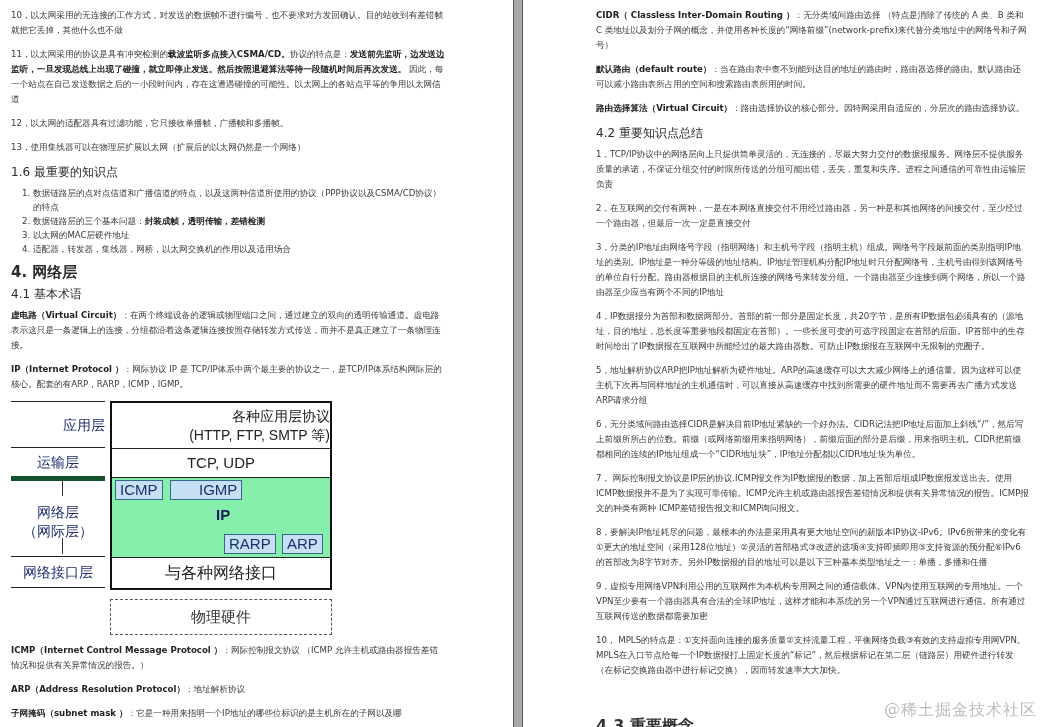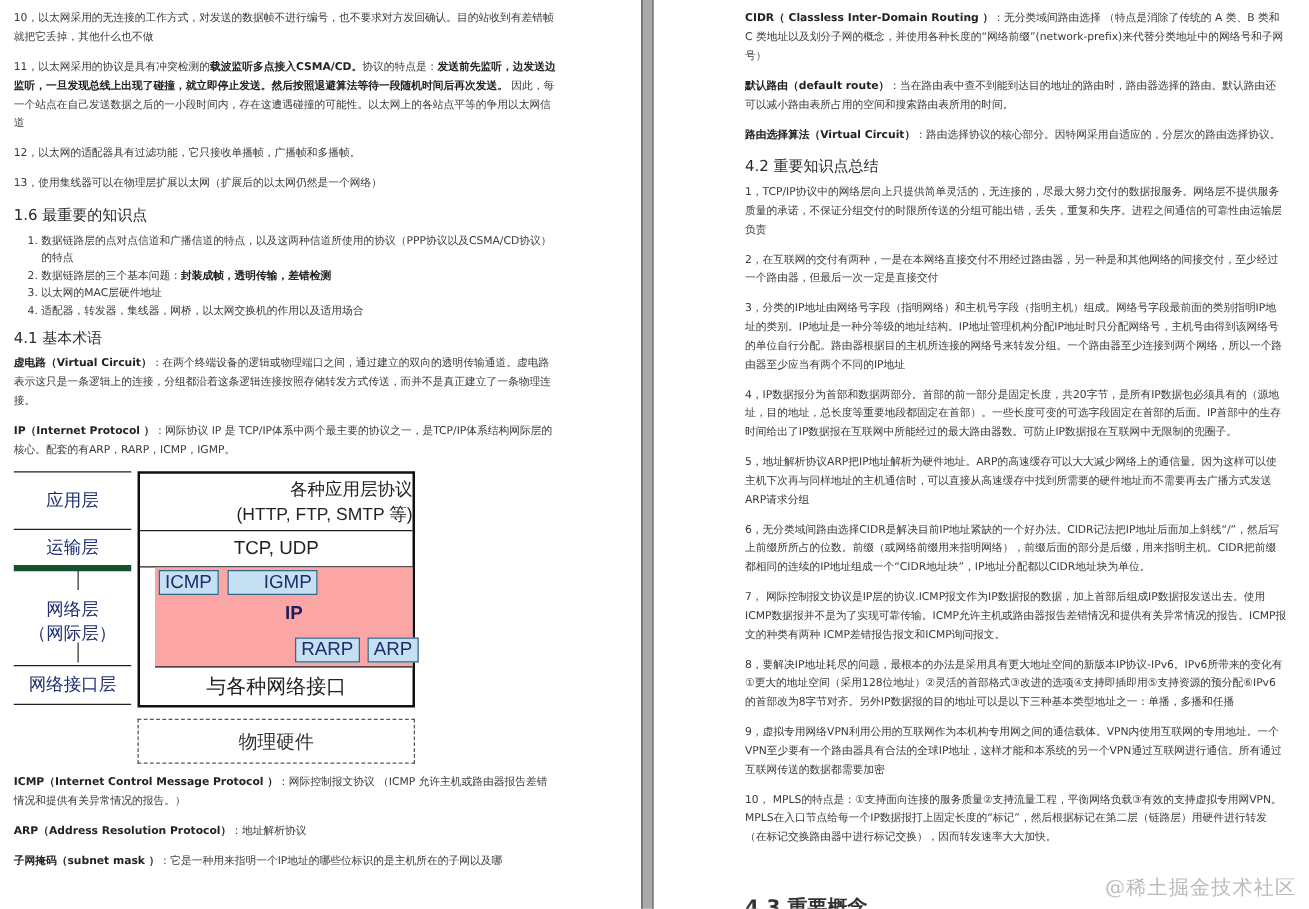--- a/index.html
+++ b/index.html
@@ -27,21 +27,21 @@
   ol { margin: 0 0 6px 0; padding-left: 22px; }
   ol li { font-size: 8.6px; line-height: 14px; color: #3a3a3a; }
 
   
   .diagram { position: relative; width: 330px; height: 234px; margin: 0 0 8px 0; }
   .lbl-col { position: absolute; left: 0; top: 0; width: 96px; }
   .lbl { position: absolute; left: 0; width: 94px; text-align: center; color: #1f2e6e; font-size: 14px; border-top: 1px solid #222; }
   .stack { position: absolute; left: 99px; top: 0; width: 222px; border: 2px solid #111; box-sizing: border-box; }
   .row { position: relative; border-bottom: 1px solid #222; text-align: center; color: #222; box-sizing: border-box; }
   .row:last-child { border-bottom: none; }
-  .ip-row { background: #fca5a5; margin-left: 12px; }
+  .ip-row { background: #86efac; }
   .proto { position: absolute; background: #c5e0f2; border: 1px solid #36668a; color: #1d2f6b; font-size: 15px; line-height: 18px; padding: 0 4px; font-family: "Liberation Sans", sans-serif; }
   .ip-lbl { position: absolute; left: 104px; top: 28px; font-weight: bold; font-size: 15px; color: #1d1d5a; font-family: "Liberation Sans", sans-serif; }
   .hw { position: absolute; left: 99px; top: 198px; width: 222px; height: 36px; border: 1px dashed #555; box-sizing: border-box; text-align: center; line-height: 34px; font-size: 15px; color: #333; }
   .arrow-line { position: absolute; left: 51px; width: 1px; background: #333; }
 
   .watermark {
     position: absolute; right: 10px; bottom: 6px; font-size: 16px; color: rgba(130,130,130,0.55);
     font-family: "DejaVu Serif", serif; letter-spacing: 1px;
   }
   .cut-heading { position: absolute; left: 73px; bottom: -10px; font-size: 16px; font-weight: bold; color: #333; }
@@ -57,28 +57,29 @@
     <p>13，使用集线器可以在物理层扩展以太网（扩展后的以太网仍然是一个网络）</p>
 
     <h3>1.6 最重要的知识点</h3>
     <ol>
       <li>数据链路层的点对点信道和广播信道的特点，以及这两种信道所使用的协议（PPP协议以及CSMA/CD协议）的特点</li>
       <li><span>数据链路层的三个基本问题：</span><b>封装成帧，透明传输，差错检测</b></li>
       <li>以太网的MAC层硬件地址</li>
       <li>适配器，转发器，集线器，网桥，以太网交换机的作用以及适用场合</li>
     </ol>
 
+    <h2>4. 网络层</h2>
     <h3>4.1 基本术语</h3>
 
     <p><b>虚电路（Virtual Circuit）</b><span>：在两个终端设备的逻辑或物理端口之间，通过建立的双向的透明传输通道。虚电路表示这只是一条逻辑上的连接，分组都沿着这条逻辑连接按照存储转发方式传送，而并不是真正建立了一条物理连接。</span></p>
     <p><b>IP（Internet Protocol ）</b><span>：网际协议 IP 是 TCP/IP体系中两个最主要的协议之一，是TCP/IP体系结构网际层的核心。配套的有ARP，RARP，ICMP，IGMP。</span></p>
 
     <div class="diagram">
       <div class="lbl-col">
-        <div class="lbl" style="top:0;height:46px;line-height:46px;">应用层</div>
+        <div class="lbl" style="top:0;height:46px;line-height:46px;text-align:right;">应用层</div>
         <div class="lbl" style="top:46px;height:29px;line-height:29px;">运输层</div>
         <div class="lbl" style="top:75px;height:80px;border-top:5px solid #14532d;">
           <div style="position:absolute;top:22px;left:0;right:0;line-height:18px;">网络层</div>
           <div style="position:absolute;top:41px;left:0;right:0;line-height:18px;">（网际层）</div>
         </div>
         <div class="arrow-line" style="top:79px;height:16px;"></div>
         <div class="arrow-line" style="top:137px;height:16px;"></div>
         <div class="lbl" style="top:155px;height:30px;line-height:30px;border-bottom:1px solid #222;">网络接口层</div>
       </div>
 

